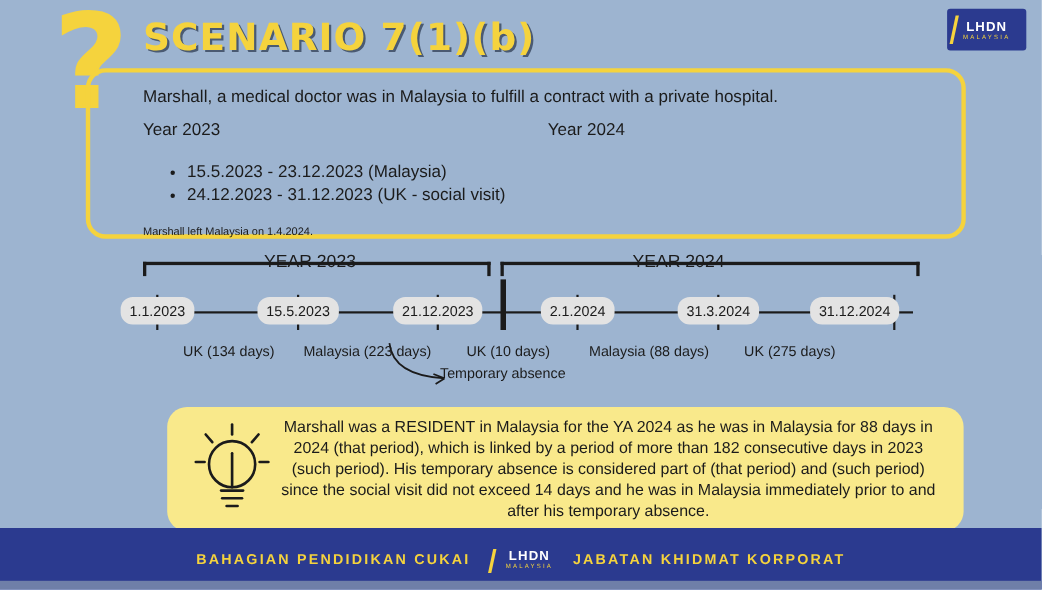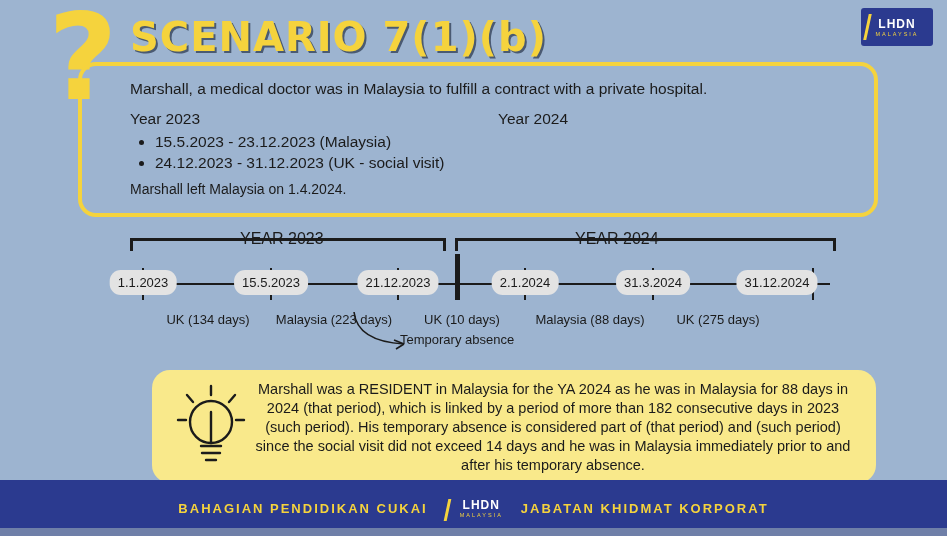--- a/index.html
+++ b/index.html
@@ -31,21 +31,21 @@
     line-height: 100px;
     font-weight: bold;
     color: #f5d33d;
     font-family: "DejaVu Sans", sans-serif;
     user-select: none;
   }
   .scenario-title {
     position: absolute;
     left: 130px;
     top: 14px;
-    font-size: 40px;
+    font-size: 34px;
     font-weight: bold;
     letter-spacing: 1px;
     color: #f5d33d;
     font-family: "DejaVu Sans", sans-serif;
     text-shadow: 2px 2px 0 #4a5a72;
   }
 
   
   .logo {
     position: absolute;
@@ -103,31 +103,31 @@
     margin-top: 11px;
   }
   .year-col { width: 50%; }
   .year-col.right { padding-left: 10px; }
   .year-head {
     font-size: 15.5px;
     color: #1b1b1b;
     margin-bottom: 2px;
   }
   .year-col ul {
-    margin: 3px;
+    margin: 18px;
     padding-left: 22px;
   }
   .year-col li {
     font-size: 15.5px;
     color: #1b1b1b;
     line-height: 21px;
   }
   .left-note {
     margin-top: 8px;
-    font-size: 14px;
+    font-size: 10px;
     color: #1b1b1b;
   }
 
   
   .timeline {
     position: absolute;
     left: 100px;
     top: 228px;
     width: 760px;
     height: 140px;

